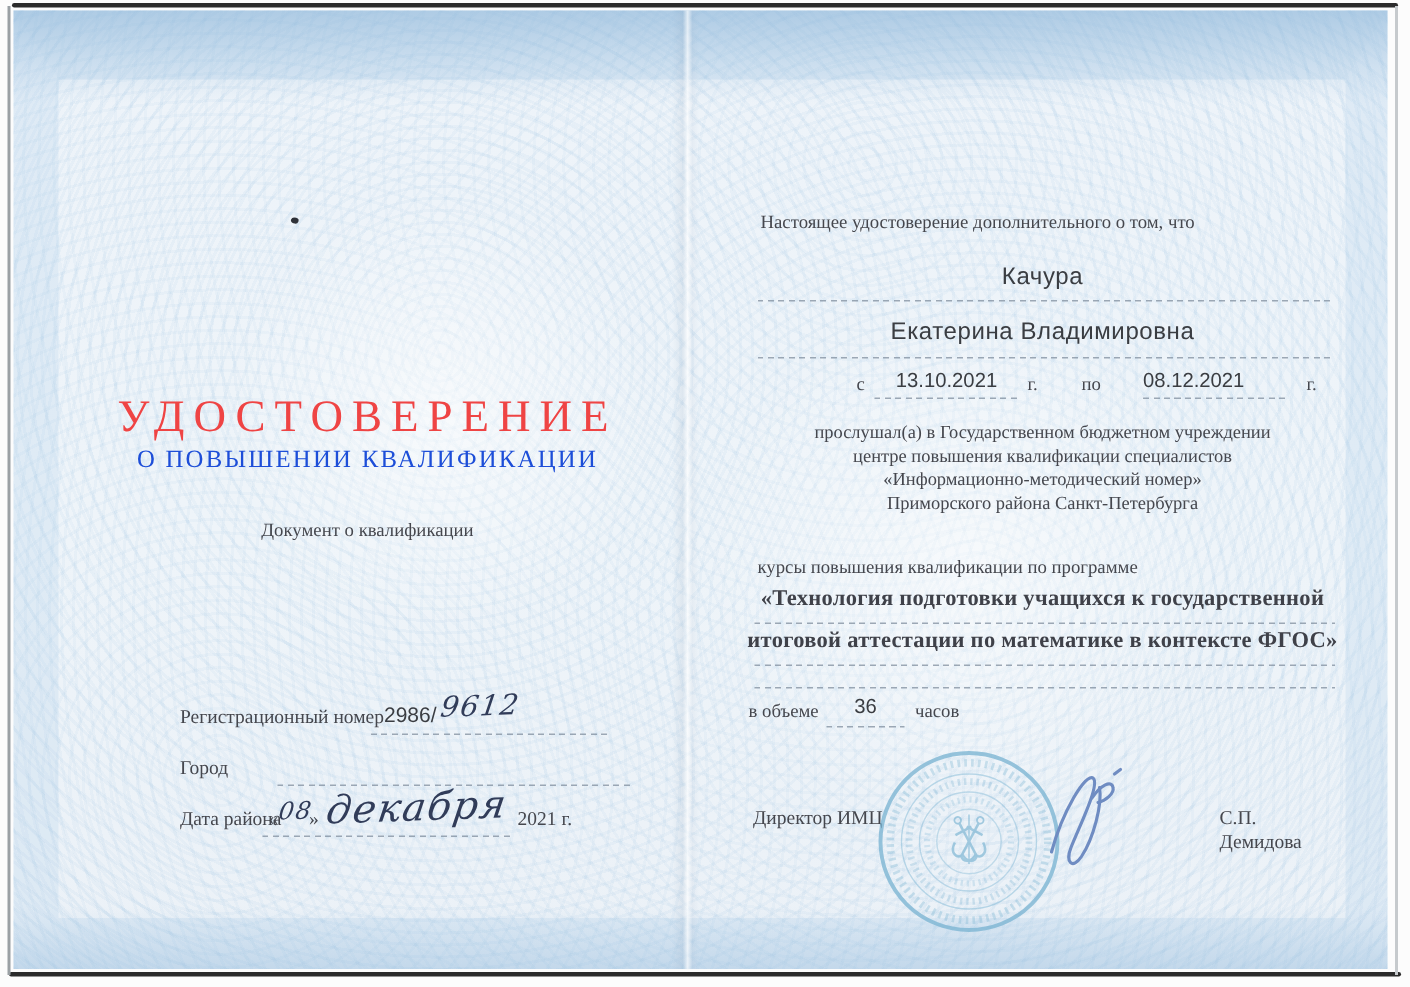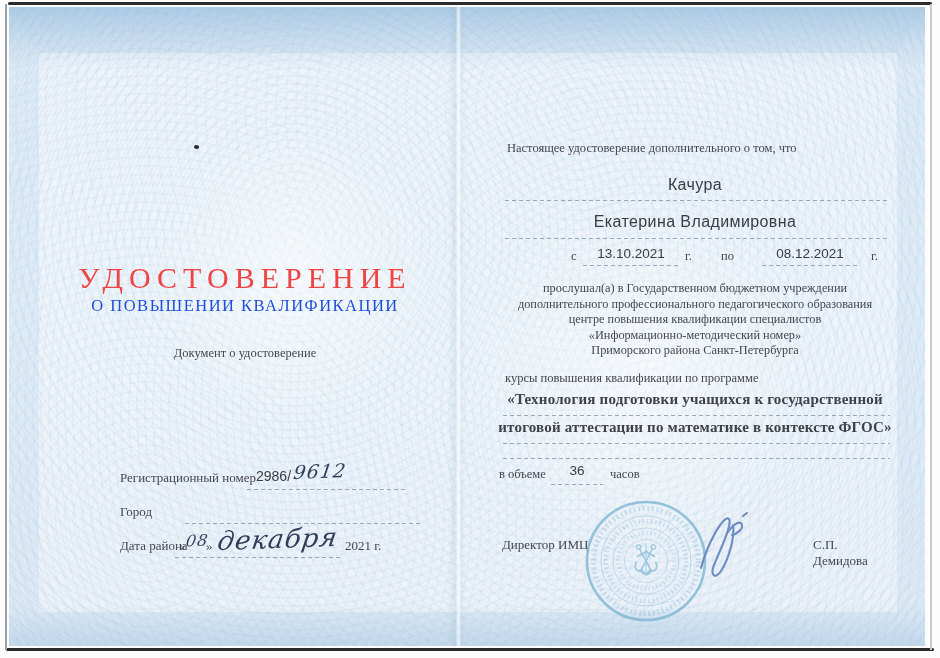--- a/index.html
+++ b/index.html
@@ -91,21 +91,21 @@
   <div class="frame-band"></div>
   <div class="band-top"></div>
   <div class="band-bottom"></div>
   <div class="fold"></div>
   <div class="speck"></div>
 
   <div class="page-left">
 
     <div class="abs center ser title">УДОСТОВЕРЕНИЕ</div>
     <div class="abs center ser subtitle">О ПОВЫШЕНИИ КВАЛИФИКАЦИИ</div>
-    <div class="abs center ser dockind">Документ о удостоверение</div>
+    <div class="abs center ser dockind">Документ о квалификации</div>
 
     <div class="abs ser lbl13" style="left:90px; top:470px;">Регистрационный номер</div>
     <div class="abs fill val14" style="left:226px; top:468px;">2986/</div>
     <div class="abs hand" style="left:264px; top:460px; font-size:19px;">9612</div>
     <div class="uline" style="left:217px; top:488px; width:160px;"></div>
 
     <div class="abs ser lbl13" style="left:90px; top:504px;">Город</div>
     <div class="uline" style="left:155px; top:522px; width:237px;"></div>
 
     <div class="abs ser lbl13" style="left:90px; top:538px;">Дата района</div>
@@ -124,27 +124,26 @@
     <div class="abs center fill name-ln" style="top:176px;">Качура</div>
     <div class="uline" style="left:10px; top:199px; width:385px;"></div>
     <div class="abs center fill name-ln" style="top:213px;">Екатерина Владимировна</div>
     <div class="uline" style="left:10px; top:237px; width:385px;"></div>
 
     <span class="abs ser" style="left:76px; top:249px; font-size:12.5px;">с</span>
     <div class="abs fill" style="left:88px; top:246px; width:96px; text-align:center; font-size:13.5px;">13.10.2021</div>
     <div class="uline" style="left:88px; top:264px; width:96px;"></div>
     <span class="abs ser" style="left:190px; top:249px; font-size:12.5px;">г.</span>
     <span class="abs ser" style="left:226px; top:249px; font-size:12.5px;">по</span>
-    <div class="abs fill" style="left:267px; top:246px; width:96px; text-align:center; font-size:13.5px;">08.12.2021</div>
+    <div class="abs fill" style="left:267px; top:246px; width:96px; text-align:left; font-size:13.5px;">08.12.2021</div>
     <div class="uline" style="left:267px; top:264px; width:96px;"></div>
     <span class="abs ser" style="left:376px; top:249px; font-size:12.5px;">г.</span>
 
     <div class="abs center ser body-par">
       <div>прослушал(а) в Государственном бюджетном учреждении</div>
-      <div>дополнительного профессионального педагогического образования</div>
       <div>центре повышения квалификации специалистов</div>
       <div>«Информационно-методический номер»</div>
       <div>Приморского района Санкт-Петербурга</div>
     </div>
 
     <div class="abs ser" style="left:10px; top:371px; font-size:12.5px;">курсы повышения квалификации по программе</div>
     <div class="abs center ser prog" style="top:391px;">«Технология подготовки учащихся к государственной</div>
     <div class="uline" style="left:8px; top:414px; width:387px;"></div>
     <div class="abs center ser prog" style="top:419px;">итоговой аттестации по математике в контексте ФГОС»</div>
     <div class="uline" style="left:8px; top:442px; width:387px;"></div>

